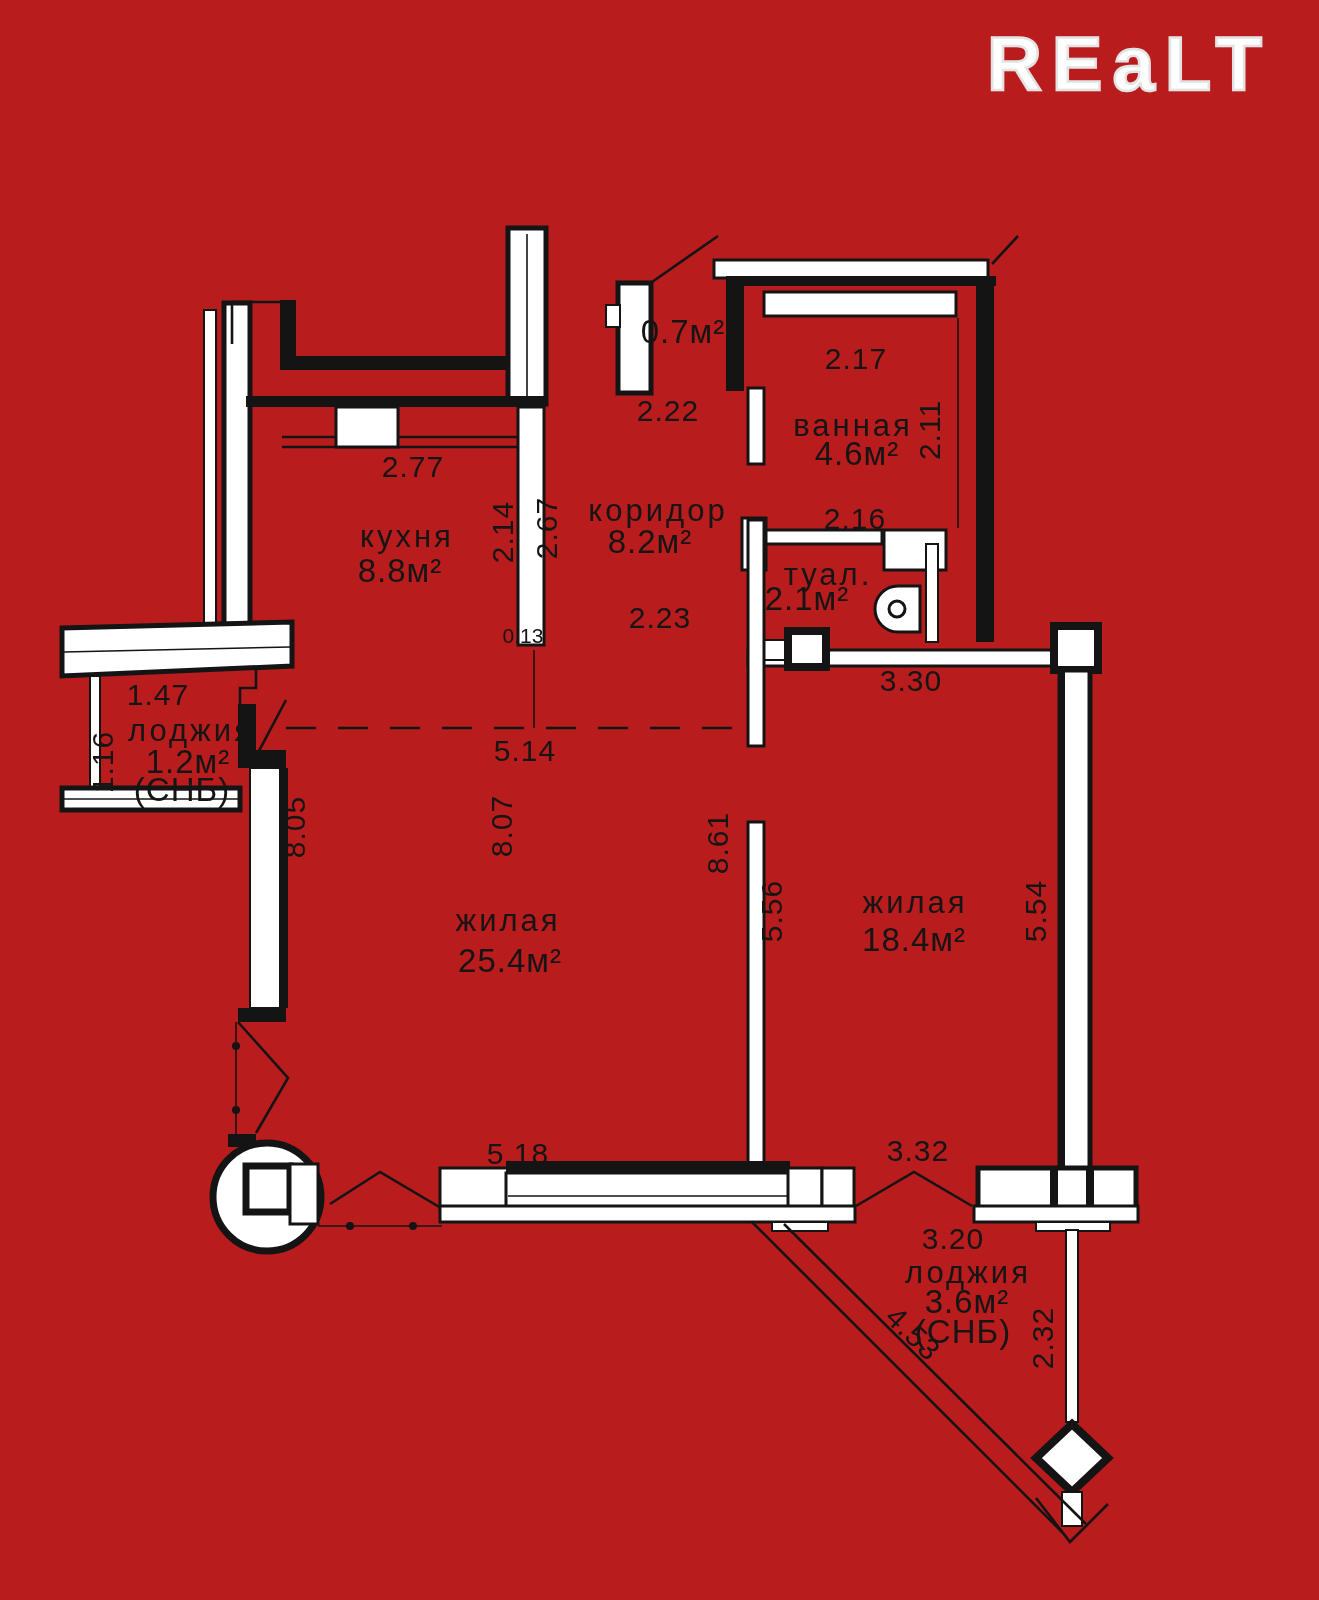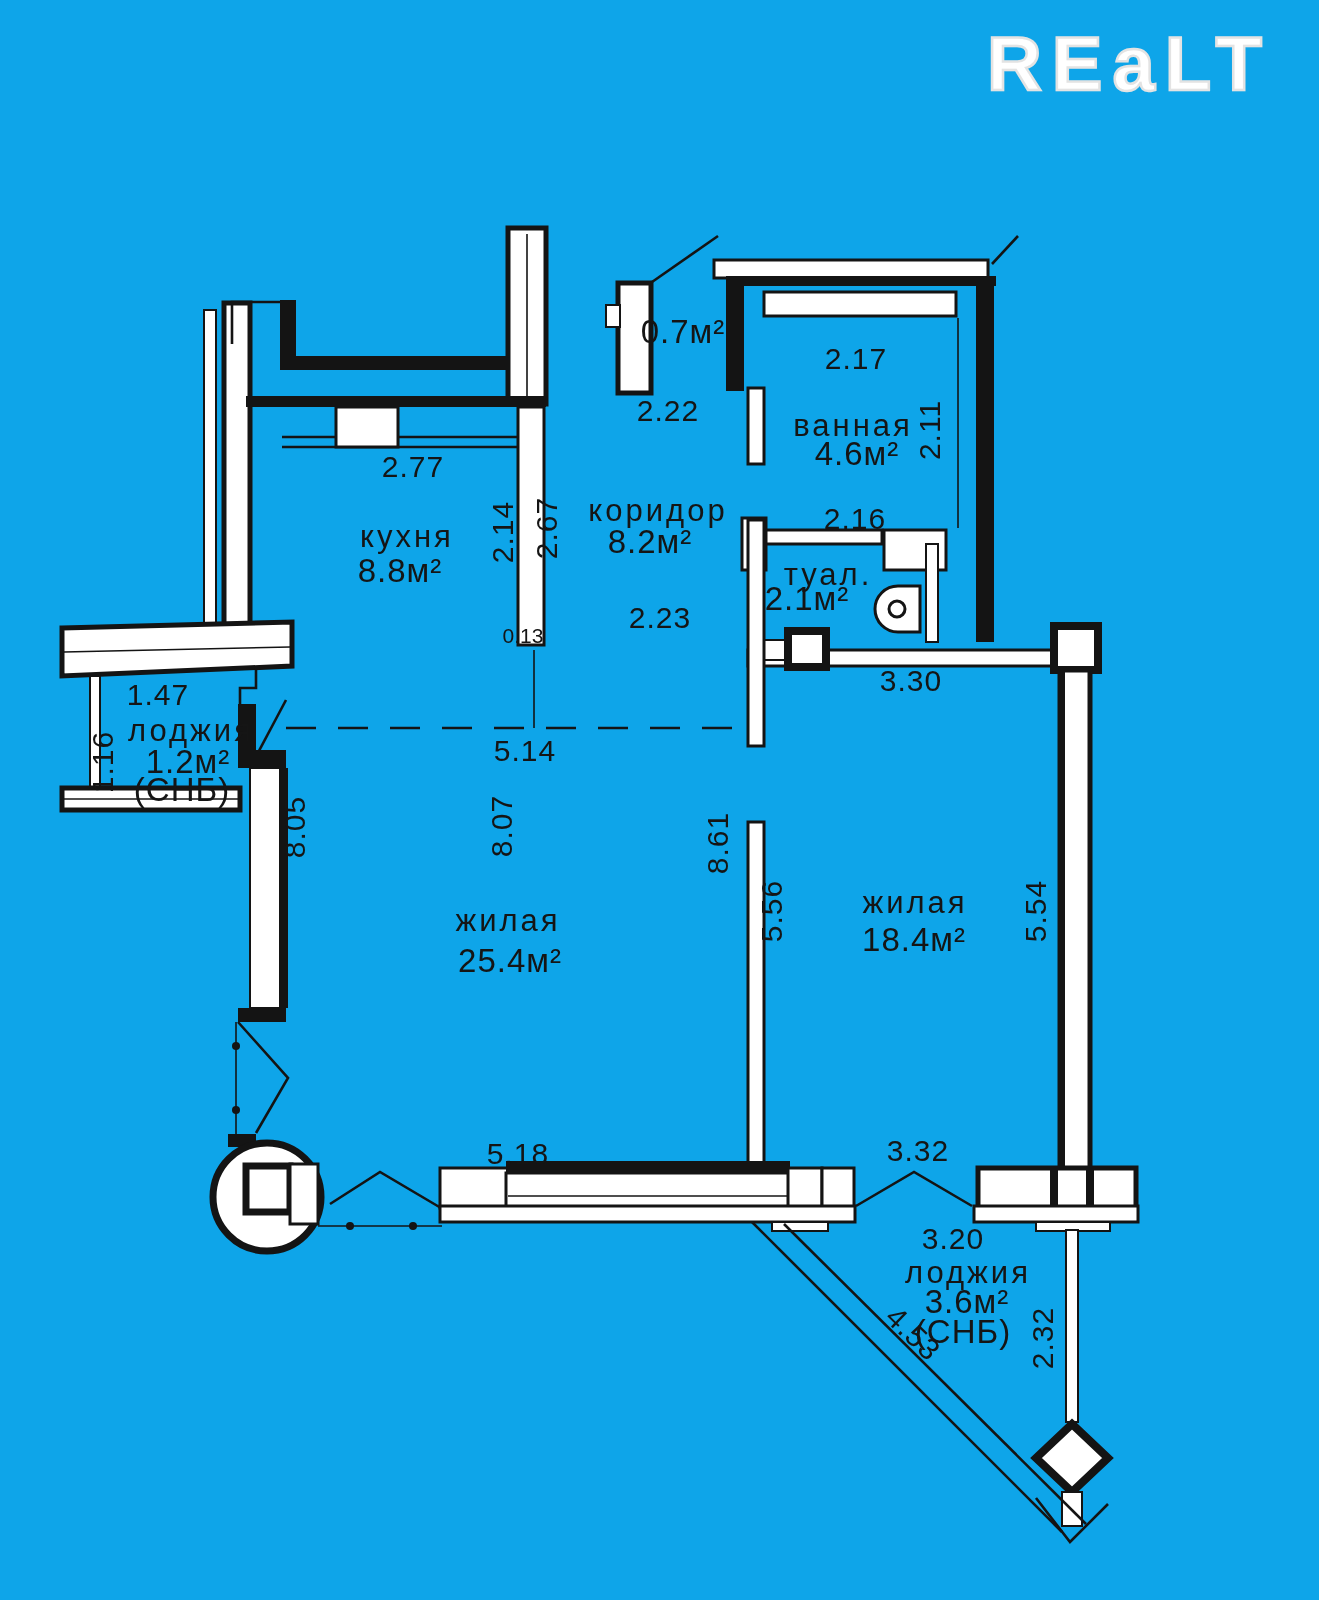--- a/index.html
+++ b/index.html
@@ -1,16 +1,16 @@
 <!DOCTYPE html>
 <html><head>
 <meta charset="utf-8">
 <style>
   html,body{margin:0;padding:0;background:#ffffff;}
-  .page{position:relative;width:1319px;height:1600px;background:#0ea5e9;overflow:hidden;
+  .page{position:relative;width:1319px;height:1600px;background:#b91c1c;overflow:hidden;
         font-family:"Liberation Sans",sans-serif;}
   svg{position:absolute;left:0;top:0;}
   
   .bf  {fill:#141414;stroke:none;}
   .tw  {fill:#ffffff;stroke:#141414;stroke-width:2;}
   .tw2 {fill:#ffffff;stroke:#141414;stroke-width:3;}
   .mw2 {fill:#ffffff;stroke:#141414;stroke-width:5;}
   .bw6 {fill:#ffffff;stroke:#141414;stroke-width:7;}
   .bw7 {fill:#ffffff;stroke:#141414;stroke-width:8;}
   .t   {fill:none;stroke:#141414;stroke-width:1.6;}

